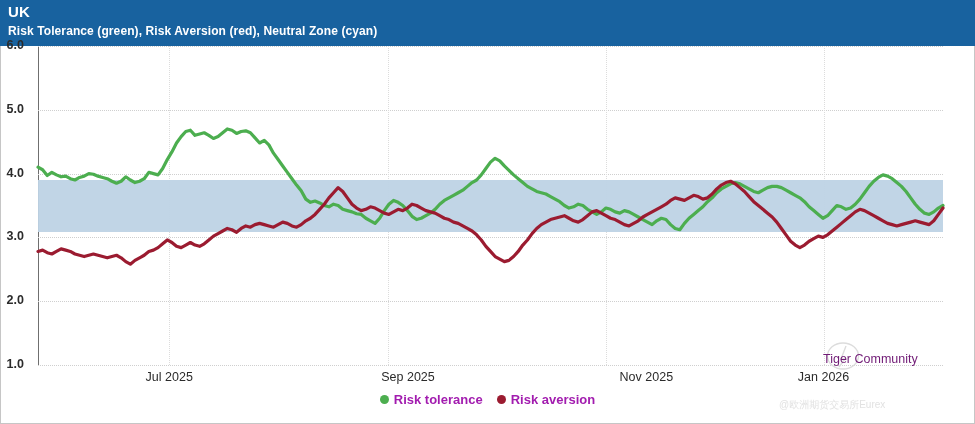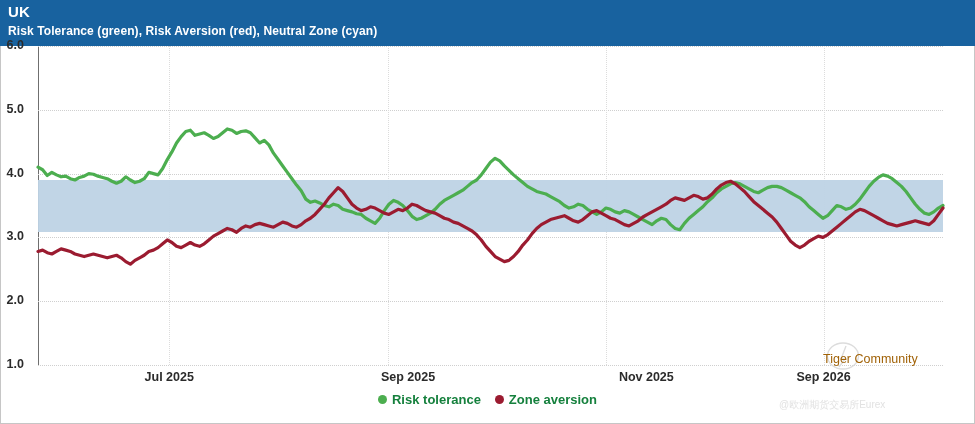--- a/index.html
+++ b/index.html
@@ -52,46 +52,46 @@
   .vgridline{position:absolute;top:0;width:1px;height:319px;
     border-left:1px dotted #dcdcdc;}
 
   .ylabel{
     position:absolute;right:951px;  
     font-size:12.5px;font-weight:bold;color:#2b2b2b;
     text-align:right;width:34px;
   }
   .xlabel{
     position:absolute;
-    font-size:12.5px;font-weight:bold;color:#2b2b2b;
+    font-size:12.5px;font-weight:normal;color:#2b2b2b;
     text-align:right;white-space:nowrap;
     transform:translateX(-50%);
   }
 
   .band{
     position:absolute;
     background:#bed3e5;
     opacity:.95;
   }
 
   svg.series{position:absolute;left:0;top:0;width:905px;height:319px;overflow:visible;}
 
   
   .legend{
     position:absolute;left:0;top:392px;width:975px;
     display:flex;justify-content:center;align-items:center;gap:14px;
-    font-size:13px;font-weight:bold;color:#15803d;
+    font-size:13px;font-weight:bold;color:#a21caf;
   }
   .legend .item{display:flex;align-items:center;gap:5px;}
   .legend .dot{width:9px;height:9px;border-radius:50%;display:inline-block;}
 
   
   .wm-tiger{
     position:absolute;left:823px;top:352px;
-    font-size:12.5px;color:#a16207;font-family:"Liberation Sans",sans-serif;
+    font-size:12.5px;color:#701a75;font-family:"Liberation Sans",sans-serif;
     white-space:nowrap;pointer-events:none;
   }
   .wm-logo{
     position:absolute;left:826px;top:341px;width:34px;height:30px;pointer-events:none;
   }
   .wm-eurex{
     position:absolute;left:779px;top:398px;
     font-size:10px;color:#e2e2e2;white-space:nowrap;pointer-events:none;
   }
 </style>
@@ -137,31 +137,31 @@
       <div class="ylabel" style="top: 293.2px;">2.0</div>
       <div class="ylabel" style="top: 229.4px;">3.0</div>
       <div class="ylabel" style="top: 165.6px;">4.0</div>
       <div class="ylabel" style="top: 101.8px;">5.0</div>
       <div class="ylabel" style="top: 38px;">6.0</div>
     </div>
   <div id="xlabels">
       <div class="xlabel" style="left: 169.225px; top: 370px;">Jul 2025</div>
       <div class="xlabel" style="left: 408px; top: 370px;">Sep 2025</div>
       <div class="xlabel" style="left: 606.34px; top: 370px; margin-left: 40px;">Nov 2025</div>
-      <div class="xlabel" style="left: 823.54px; top: 370px;">Sep 2026</div>
+      <div class="xlabel" style="left: 823.54px; top: 370px;">Jan 2026</div>
     </div>
 
   <div class="legend">
     <div class="item">
       <span class="dot" id="legend-dot-0" style="background: rgb(76, 174, 79);"></span>
       <span>Risk tolerance</span>
     </div>
     <div class="item">
       <span class="dot" id="legend-dot-1" style="background: rgb(155, 27, 48);"></span>
-      <span>Zone aversion</span>
+      <span>Risk aversion</span>
     </div>
   </div>
 
   <svg class="wm-logo" viewBox="0 0 34 30">
     <ellipse cx="17" cy="15" rx="15.5" ry="13" fill="none" stroke="#dcdcdc" stroke-width="1.3"></ellipse>
     <path d="M20 5 L15 18 L19 18 L13 26" fill="none" stroke="#dcdcdc" stroke-width="1.4"></path>
   </svg>
   <div class="wm-tiger">Tiger Community</div>
   <div class="wm-eurex">@欧洲期货交易所Eurex</div>
 

